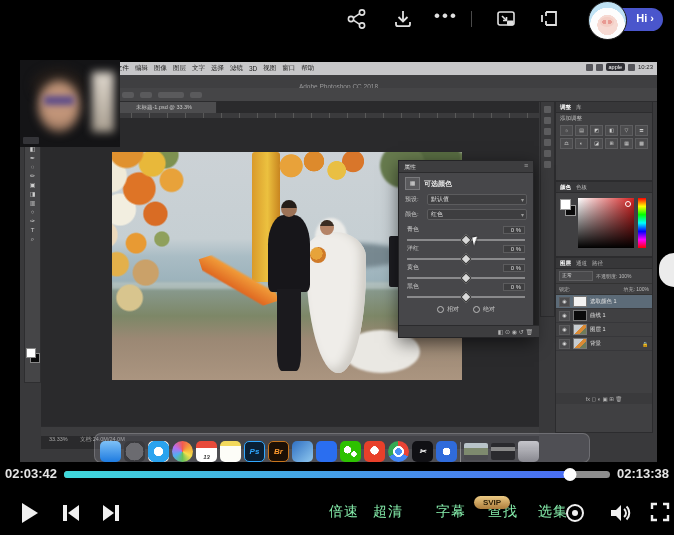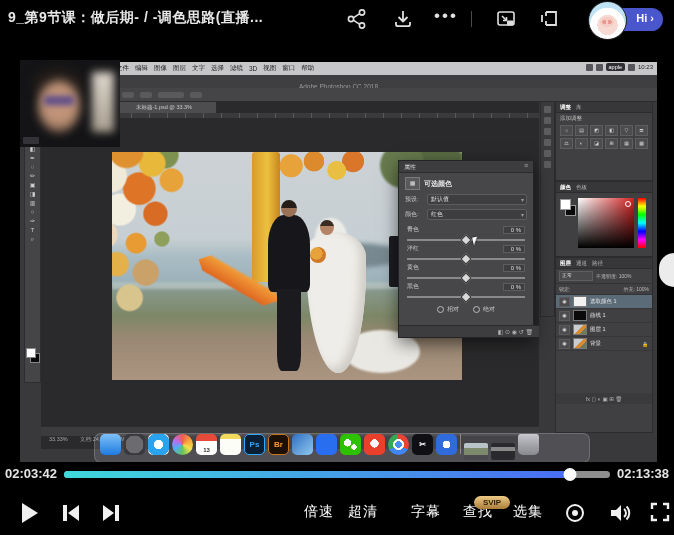--- a/index.html
+++ b/index.html
@@ -171,21 +171,21 @@
   .lname{font-size:5.5px;color:#e2e2e2;white-space:nowrap;}
   .llock{margin-left:auto;font-size:5px;color:#ccc;}
   .lay-foot{display:flex;justify-content:center;gap:6px;height:11px;align-items:center;background:#3a3a3c;}
   .lay-foot b{font-size:5.5px;color:#b5b5b5;font-weight:normal;}
 
   .ps-status{position:absolute;left:21px;top:364px;width:498px;height:9px;background:#3c3c3e;border-top:1px solid #2c2c2e;}
   .ps-status span{font-size:5.5px;color:#a8a8a8;margin-left:8px;line-height:9px;}
 
   
   .dock{position:absolute;left:74px;top:371px;width:484px;height:28px;background:rgba(160,160,172,.22);
-        border:1px solid rgba(255,255,255,.18);border-radius:7px;display:flex;align-items:flex-start;gap:3px;padding:0 5px;}
+        border:1px solid rgba(255,255,255,.18);border-radius:7px;display:flex;align-items:flex-end;gap:3px;padding:0 5px;font-style:italic;}
   .dk{width:21px;height:21px;border-radius:5px;display:flex;align-items:center;justify-content:center;
       font-size:8px;font-weight:bold;color:#fff;flex:0 0 auto;}
   .dk-finder{background:linear-gradient(180deg,#7ec1f7,#1e7be0);}
   .dk-launchpad{background:radial-gradient(circle,#6b6b70 0 60%,#3a3a3e 61%);}
   .dk-safari{background:radial-gradient(circle,#fff 0 30%,#2aa3ef 31% 78%,#e8e8e8 79%);}
   .dk-photos{background:conic-gradient(#f25c4f,#f5a43a,#f4e04d,#66c25a,#52aef0,#b76df0,#f25c4f);border-radius:50%;}
   .dk-cal{background:linear-gradient(180deg,#e84a3a 32%,#fff 32%);color:#333;font-size:6px;align-items:flex-end;padding-bottom:2px;box-sizing:border-box;}
   .dk-notes{background:linear-gradient(180deg,#f3d95c 26%,#fdfdf8 26%);}
   .dk-ps{background:#0a1f33;border:1px solid #31a8ff;color:#31a8ff;box-sizing:border-box;}
   .dk-br{background:#1c0f05;border:1px solid #c8751c;color:#ff9a2e;box-sizing:border-box;}
@@ -219,32 +219,31 @@
   
   .time{position:absolute;top:466px;color:#e4e4e4;font-size:13px;font-weight:bold;z-index:40;}
   .time.left{left:5px;}  .time.right{right:5px;}
   .ptrack{position:absolute;left:64px;top:471px;width:546px;height:7px;background:#8e8e8e;border-radius:4px;z-index:40;}
   .pfill{position:absolute;left:0;top:0;height:7px;border-radius:4px;
          background:linear-gradient(90deg,#3fd9db,#4a6cf2);}
   .pthumb{position:absolute;top:-3px;width:13px;height:13px;background:#fff;border-radius:50%;transform:translateX(-50%);}
   .controls{position:absolute;left:0;top:493px;width:674px;height:42px;z-index:40;}
   .cico{position:absolute;top:8px;color:#f0f0f0;}
   .cico svg{display:block;}
-  .clabel{position:absolute;top:10px;color:#ffffff;font-size:14px;letter-spacing:1px;}
+  .clabel{position:absolute;top:10px;color:#86efac;font-size:14px;letter-spacing:1px;margin-left:25px;}
   .svip{position:absolute;left:474px;top:3px;width:36px;height:13px;border-radius:7px;
         background:linear-gradient(180deg,#ecca84,#ad7d3c);color:#2e2108;font-size:8px;font-weight:bold;
         text-align:center;line-height:13px;z-index:41;}
 </style>
 </head>
 <body>
 
 <div class="stage">
 
   <div class="topbar">
-    <div class="vtitle">9_第9节课：做后期- / -调色思路(直播...</div>
 
     <div class="tico" style="left:346px;">
       <svg viewBox="0 0 22 22" fill="none" stroke="#e0e0e0" stroke-width="1.6">
         <circle cx="5" cy="11" r="2.6"></circle>
           <circle cx="16" cy="4.5" r="2.6"></circle>
           <circle cx="16" cy="17.5" r="2.6"></circle>
         <line x1="7.3" y1="9.8" x2="13.7" y2="5.7"></line>
           <line x1="7.3" y1="12.2" x2="13.7" y2="16.3"></line>
       </svg>
     </div>

